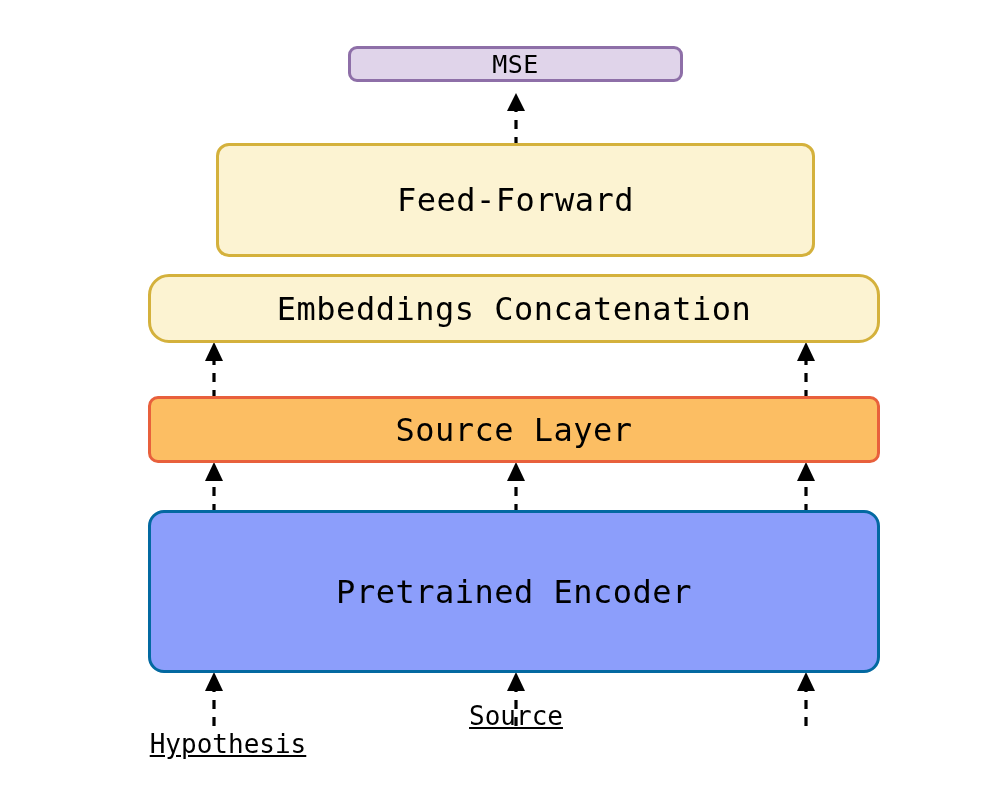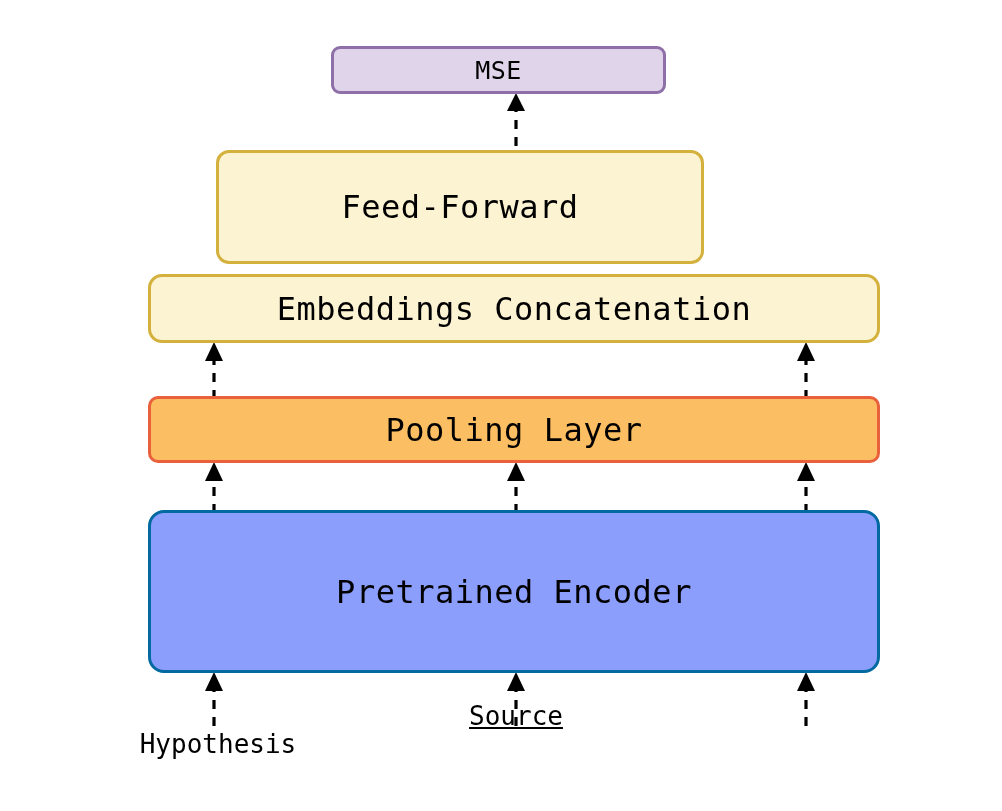--- a/index.html
+++ b/index.html
@@ -28,41 +28,41 @@
     white-space: nowrap;
     user-select: none;
   }
   .node-label {
     display: block;
     line-height: 1;
   }
 
   
   #node-mse {
-    left: 331px; top: 46px;
-    width: 335px; height: 48px;
+    left: 348px; top: 46px;
+    width: 335px; height: 36px;
     background: #E0D4EA;
     border: 3px solid #8E6FA8;
     border-radius: 9px;
     font-size: 25px;
   }
   #node-feedforward {
-    left: 216px; top: 150px;
-    width: 488px; height: 114px;
+    left: 216px; top: 143px;
+    width: 599px; height: 114px;
     background: #FCF3D2;
     border: 3px solid #D4B13C;
     border-radius: 13px;
     font-size: 32px;
   }
   #node-embeddings {
     left: 148px; top: 274px;
     width: 732px; height: 69px;
     background: #FCF3D2;
     border: 3px solid #D4B13C;
-    border-radius: 14px;
+    border-radius: 21px;
     font-size: 32px;
   }
   #node-pooling {
     left: 148px; top: 396px;
     width: 732px; height: 67px;
     background: #FCBE63;
     border: 3px solid #E8603C;
     border-radius: 10px;
     font-size: 32px;
   }
@@ -153,25 +153,25 @@
 
   <div class="node" id="node-feedforward">
     <span class="node-label">Feed-Forward</span>
   </div>
 
   <div class="node" id="node-embeddings">
     <span class="node-label">Embeddings Concatenation</span>
   </div>
 
   <div class="node" id="node-pooling">
-    <span class="node-label">Pooling Layer</span>
+    <span class="node-label">Source Layer</span>
   </div>
 
   <div class="node" id="node-encoder">
     <span class="node-label">Pretrained Encoder</span>
   </div>
 
-  <div class="input-label" style="left:98px; top:731px; width:240px;">Hypothesis</div>
+  <div class="input-label" style="left:108px; top:731px; width:240px;text-decoration:underline;">Hypothesis</div>
 
   <div class="input-label" style="left:396px; top:703px; width:240px;text-decoration:underline;">Source</div>
 
 
 </div>
 
 </body></html>

